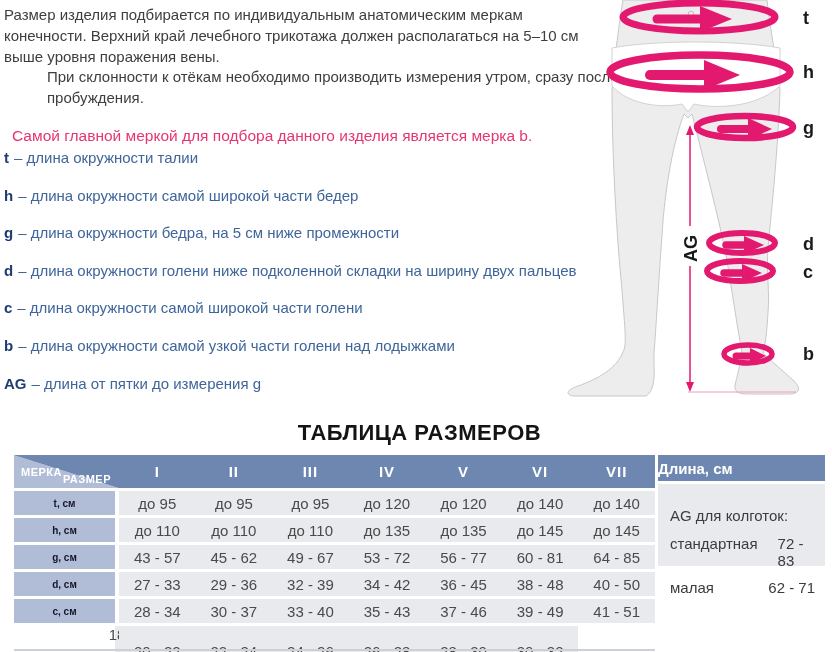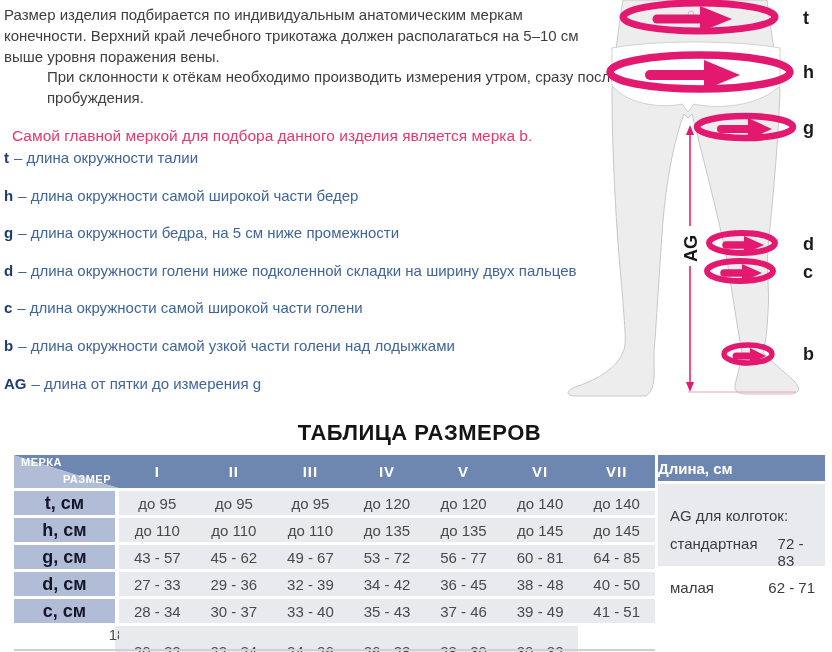--- a/index.html
+++ b/index.html
@@ -14,25 +14,25 @@
   .def-item{height:22px;margin-bottom:15.6px;font-size:15px;white-space:nowrap;}
   .def-key{font-weight:bold;color:#1e3c72;}
   .def-desc{color:#3f659a;margin-left:5px;}
   .figure{left:558px;top:0;}
   .table-title{margin:0;left:14px;top:420px;width:811px;text-align:center;
                font-size:22px;font-weight:bold;color:#141414;letter-spacing:.5px;}
   .size-table{left:14px;top:455px;width:641px;}
   .thead{display:grid;grid-template-columns:105px repeat(7,1fr);height:33px;}
   .corner{position:relative;background:linear-gradient(to top right,#b1bdd7 49.6%,#6e87b0 50.4%);}
   .razmer{position:absolute;top:18px;right:8px;font-size:11px;font-weight:bold;color:#fff;letter-spacing:.5px;}
-  .merka{position:absolute;left:7px;bottom:20px;font-size:11px;font-weight:bold;color:#fff;letter-spacing:.5px;}
+  .merka{position:absolute;left:7px;bottom:10px;font-size:11px;font-weight:bold;color:#fff;letter-spacing:.5px;}
   .th{background:#6e87b0;color:#fff;font-weight:bold;font-size:15px;
       display:flex;align-items:center;justify-content:center;letter-spacing:1px;}
   .trow{display:grid;grid-template-columns:101px 4px repeat(7,1fr);height:24px;margin-top:3px;}
-  .tlabel{background:#b1bdd7;font-weight:bold;font-size:18px;color:#15152a;
+  .tlabel{background:#b1bdd7;font-weight:bold;font-size:10px;color:#15152a;
           display:flex;align-items:center;justify-content:center;}
   .td{background:#e9eaed;font-size:15px;color:#4a4a4c;
       display:flex;align-items:center;justify-content:center;}
   .len-panel{left:658px;top:455px;width:167px;}
   .len-header{height:26px;background:#6e87b0;color:#fff;font-weight:bold;font-size:15px;
               display:flex;align-items:center;box-sizing:border-box;}
   .len-body{margin-top:3px;background:#e9eaed;height:82px;box-sizing:border-box;
             padding:23px 10px 0 12px;font-size:15px;color:#3c3c3e;}
   .len-sub{margin-bottom:11px;}
   .len-row{display:flex;justify-content:space-between;margin-bottom:10px;gap:20px;}

